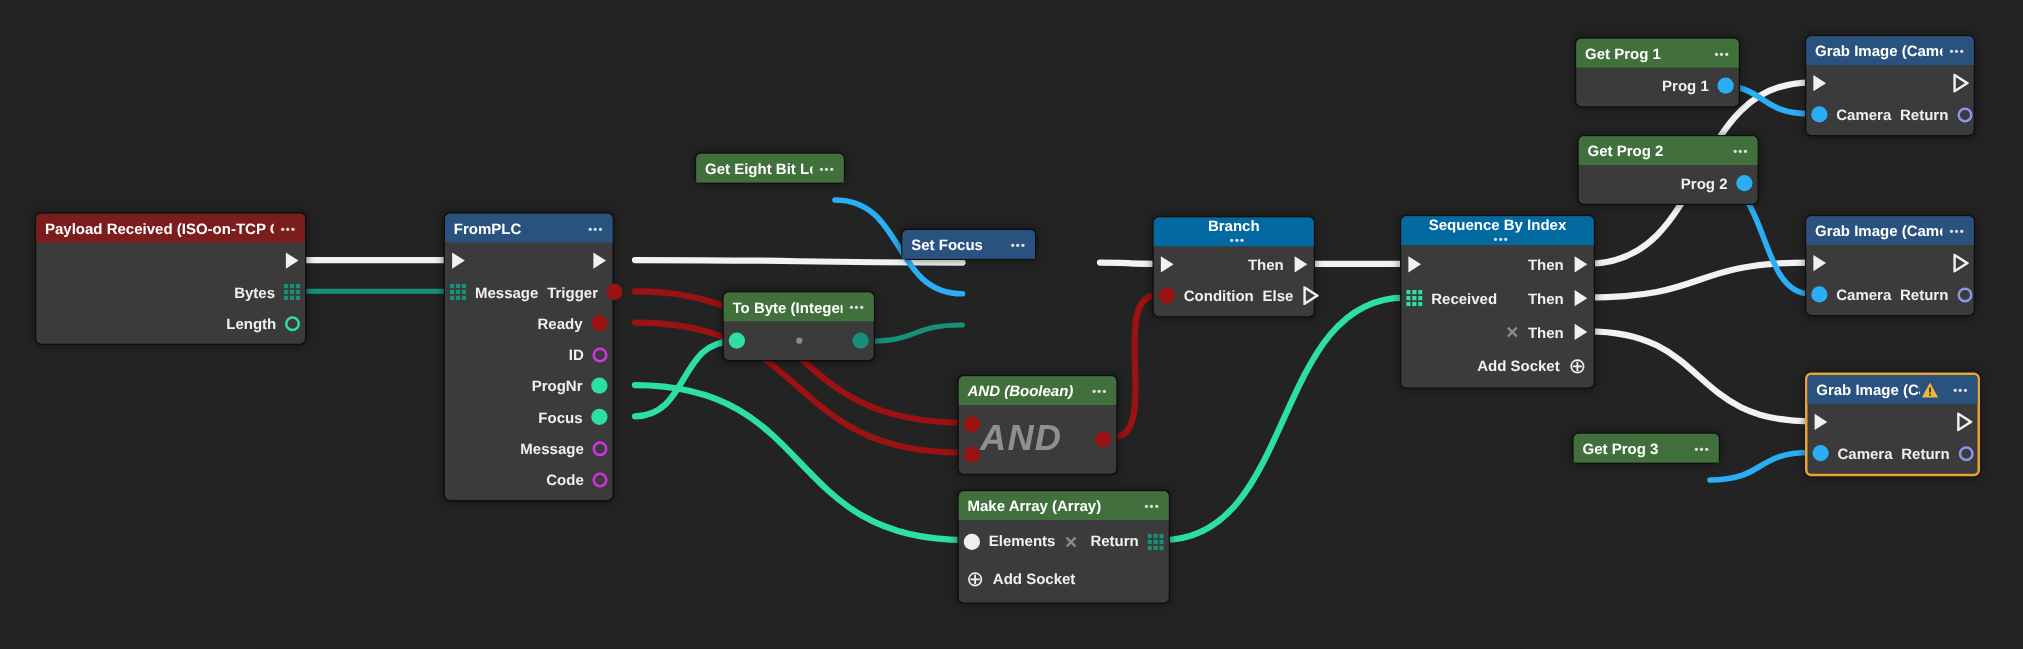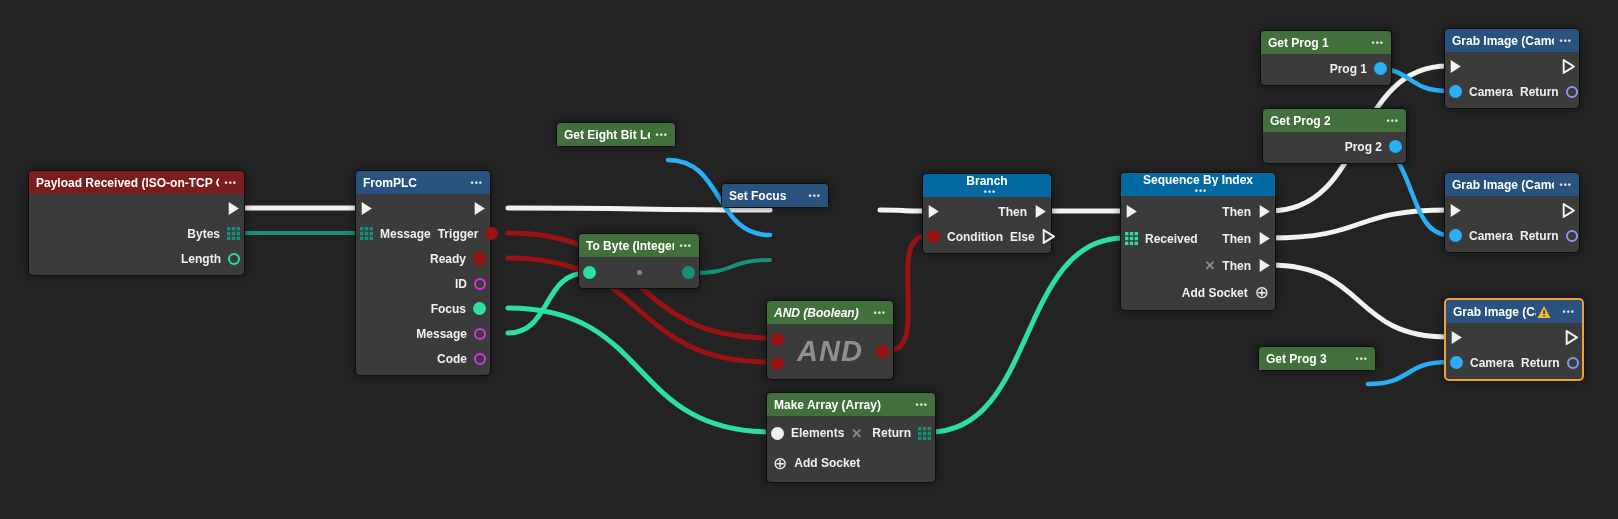--- a/index.html
+++ b/index.html
@@ -36,21 +36,21 @@
   .gridp{width:13px;height:13px;flex:none;}
   .gridp rect{fill:#17907a;} .gridp.bright rect{fill:#2ce0a4;}
   .edge-l{margin-left:-2px;} .edge-r{margin-right:-2px;}
 
   .xicon{color:#8d8d8d;font-size:13px;font-weight:bold;cursor:pointer;}
   .plus{color:#f0f0f0;font-size:17px;font-weight:normal;line-height:1;cursor:pointer;}
   .warn{width:16px;height:14px;flex:none;}
 
   .and-body{display:flex;align-items:center;height:55px;padding:0 6px;}
   .and-col{display:flex;flex-direction:column;gap:11px;}
-  .and-label{flex:1;text-align:center;font-size:29px;font-weight:bold;color:#8f8f8f;
+  .and-label{flex:1;text-align:left;font-size:29px;font-weight:bold;color:#8f8f8f;
              letter-spacing:1px;}
   .tb-body{display:flex;align-items:center;height:31px;padding:0 6px;}
   .dot{width:5px;height:5px;border-radius:50%;background:#8a8a8a;margin:0 auto;}
 
   #n-payload{left:28px;top:170px;width:217px;}
   #n-fromplc{left:355px;top:170px;width:136px;}
   #n-get8bit{left:556px;top:122px;width:120px;}
   #n-tobyte{left:578px;top:233px;width:122px;}
   #n-setfocus{left:721px;top:172px;width:108px;margin-top:11px;}
   #n-branch{left:922px;top:173px;width:130px;}
@@ -169,20 +169,26 @@
           </span>
       </div>
       <div class="row">
         <span class="rg">
             <span>ID</span>
           <span class="po o-magenta edge-r"></span>
           </span>
       </div>
       <div class="row">
         <span class="rg">
+            <span>ProgNr</span>
+          <span class="pc c-tealb edge-r"></span>
+          </span>
+      </div>
+      <div class="row">
+        <span class="rg">
             <span>Focus</span>
           <span class="pc c-tealb edge-r"></span>
           </span>
       </div>
       <div class="row">
         <span class="rg">
             <span>Message</span>
           <span class="po o-magenta edge-r"></span>
           </span>
       </div>

